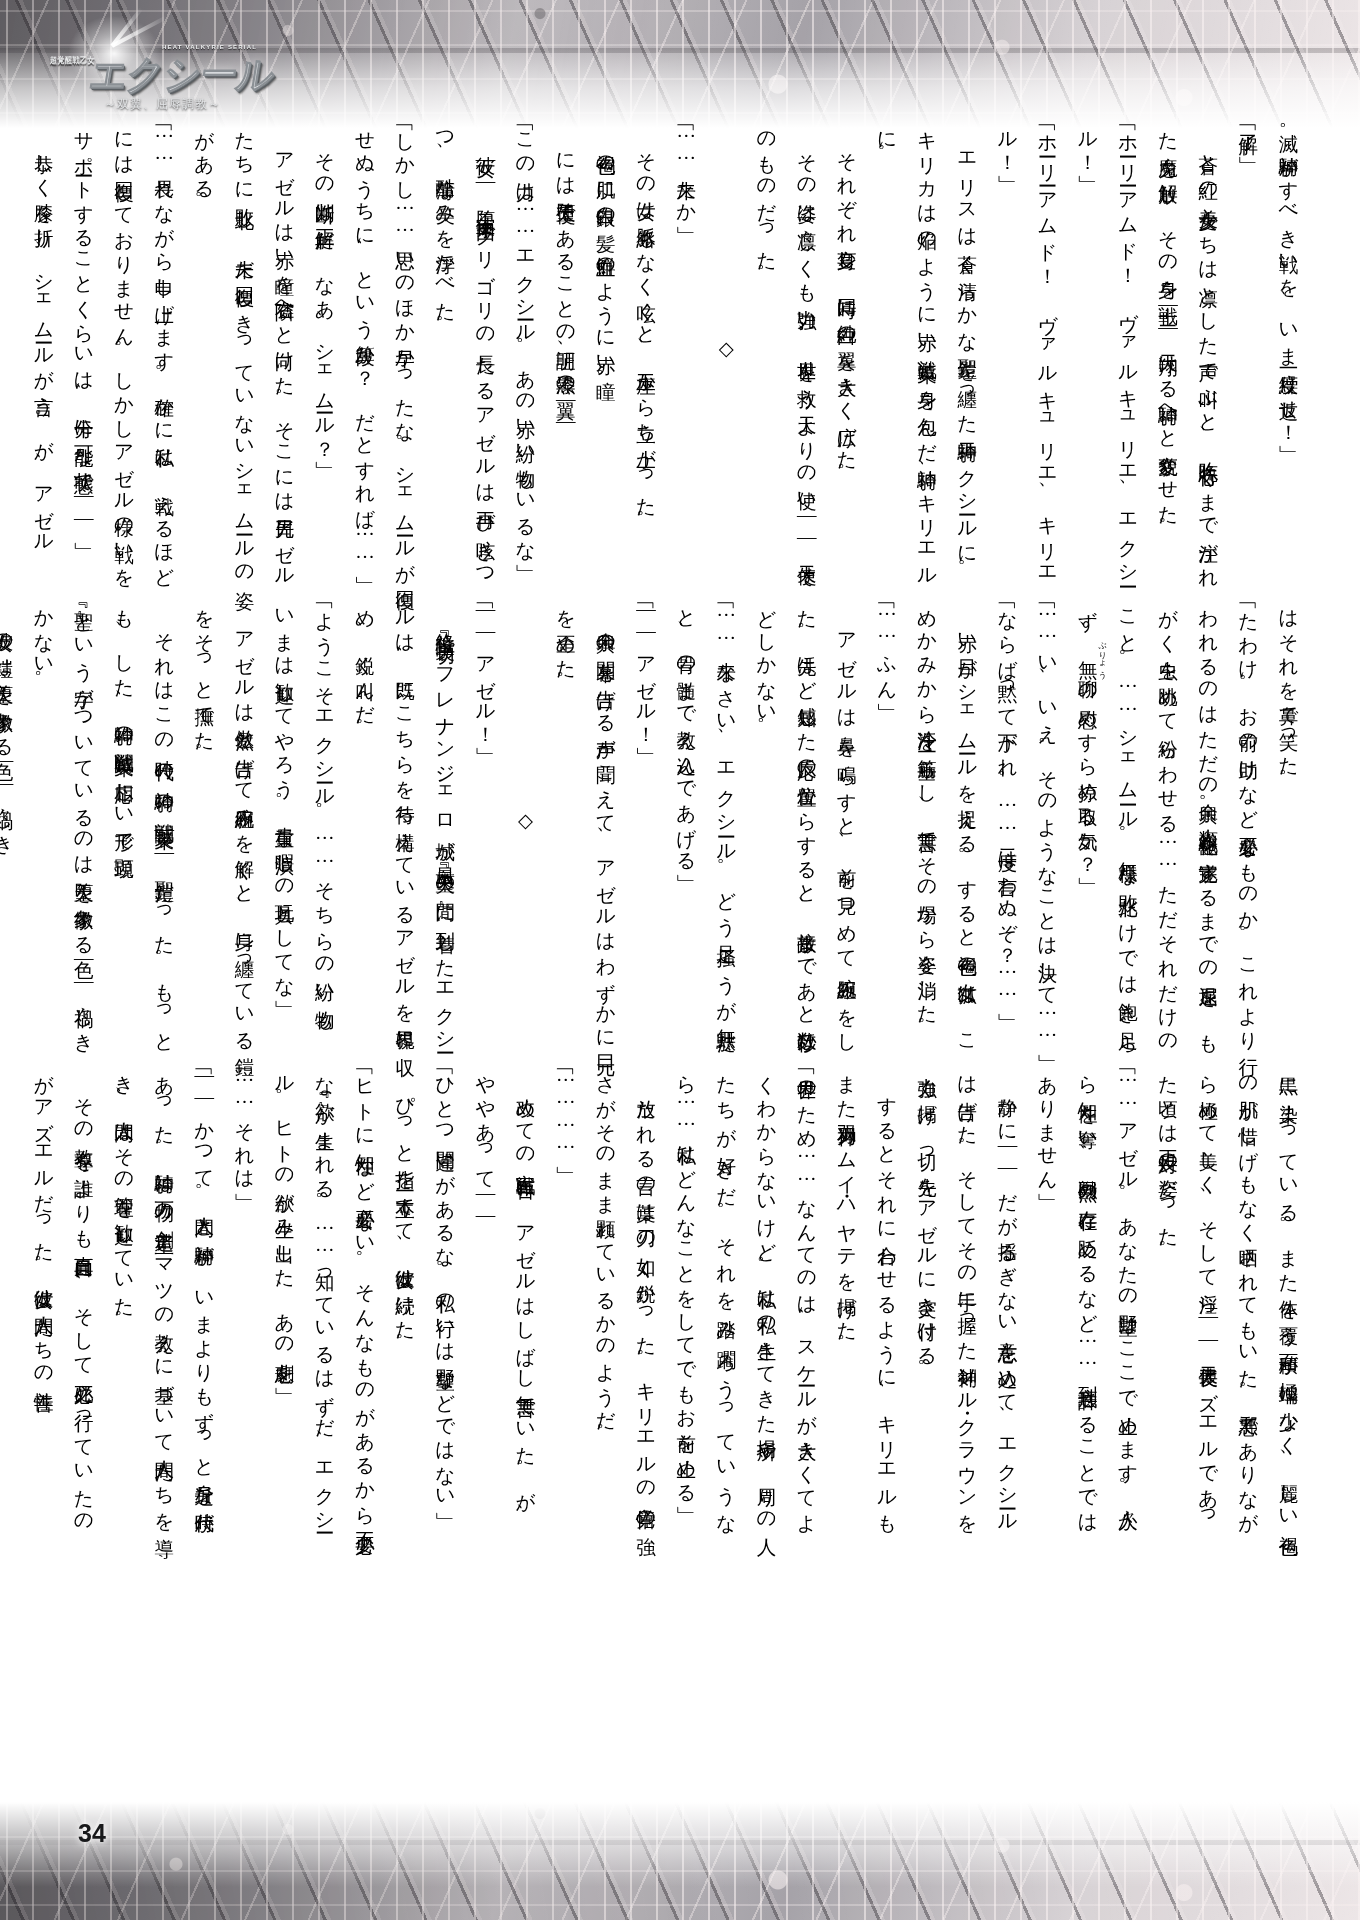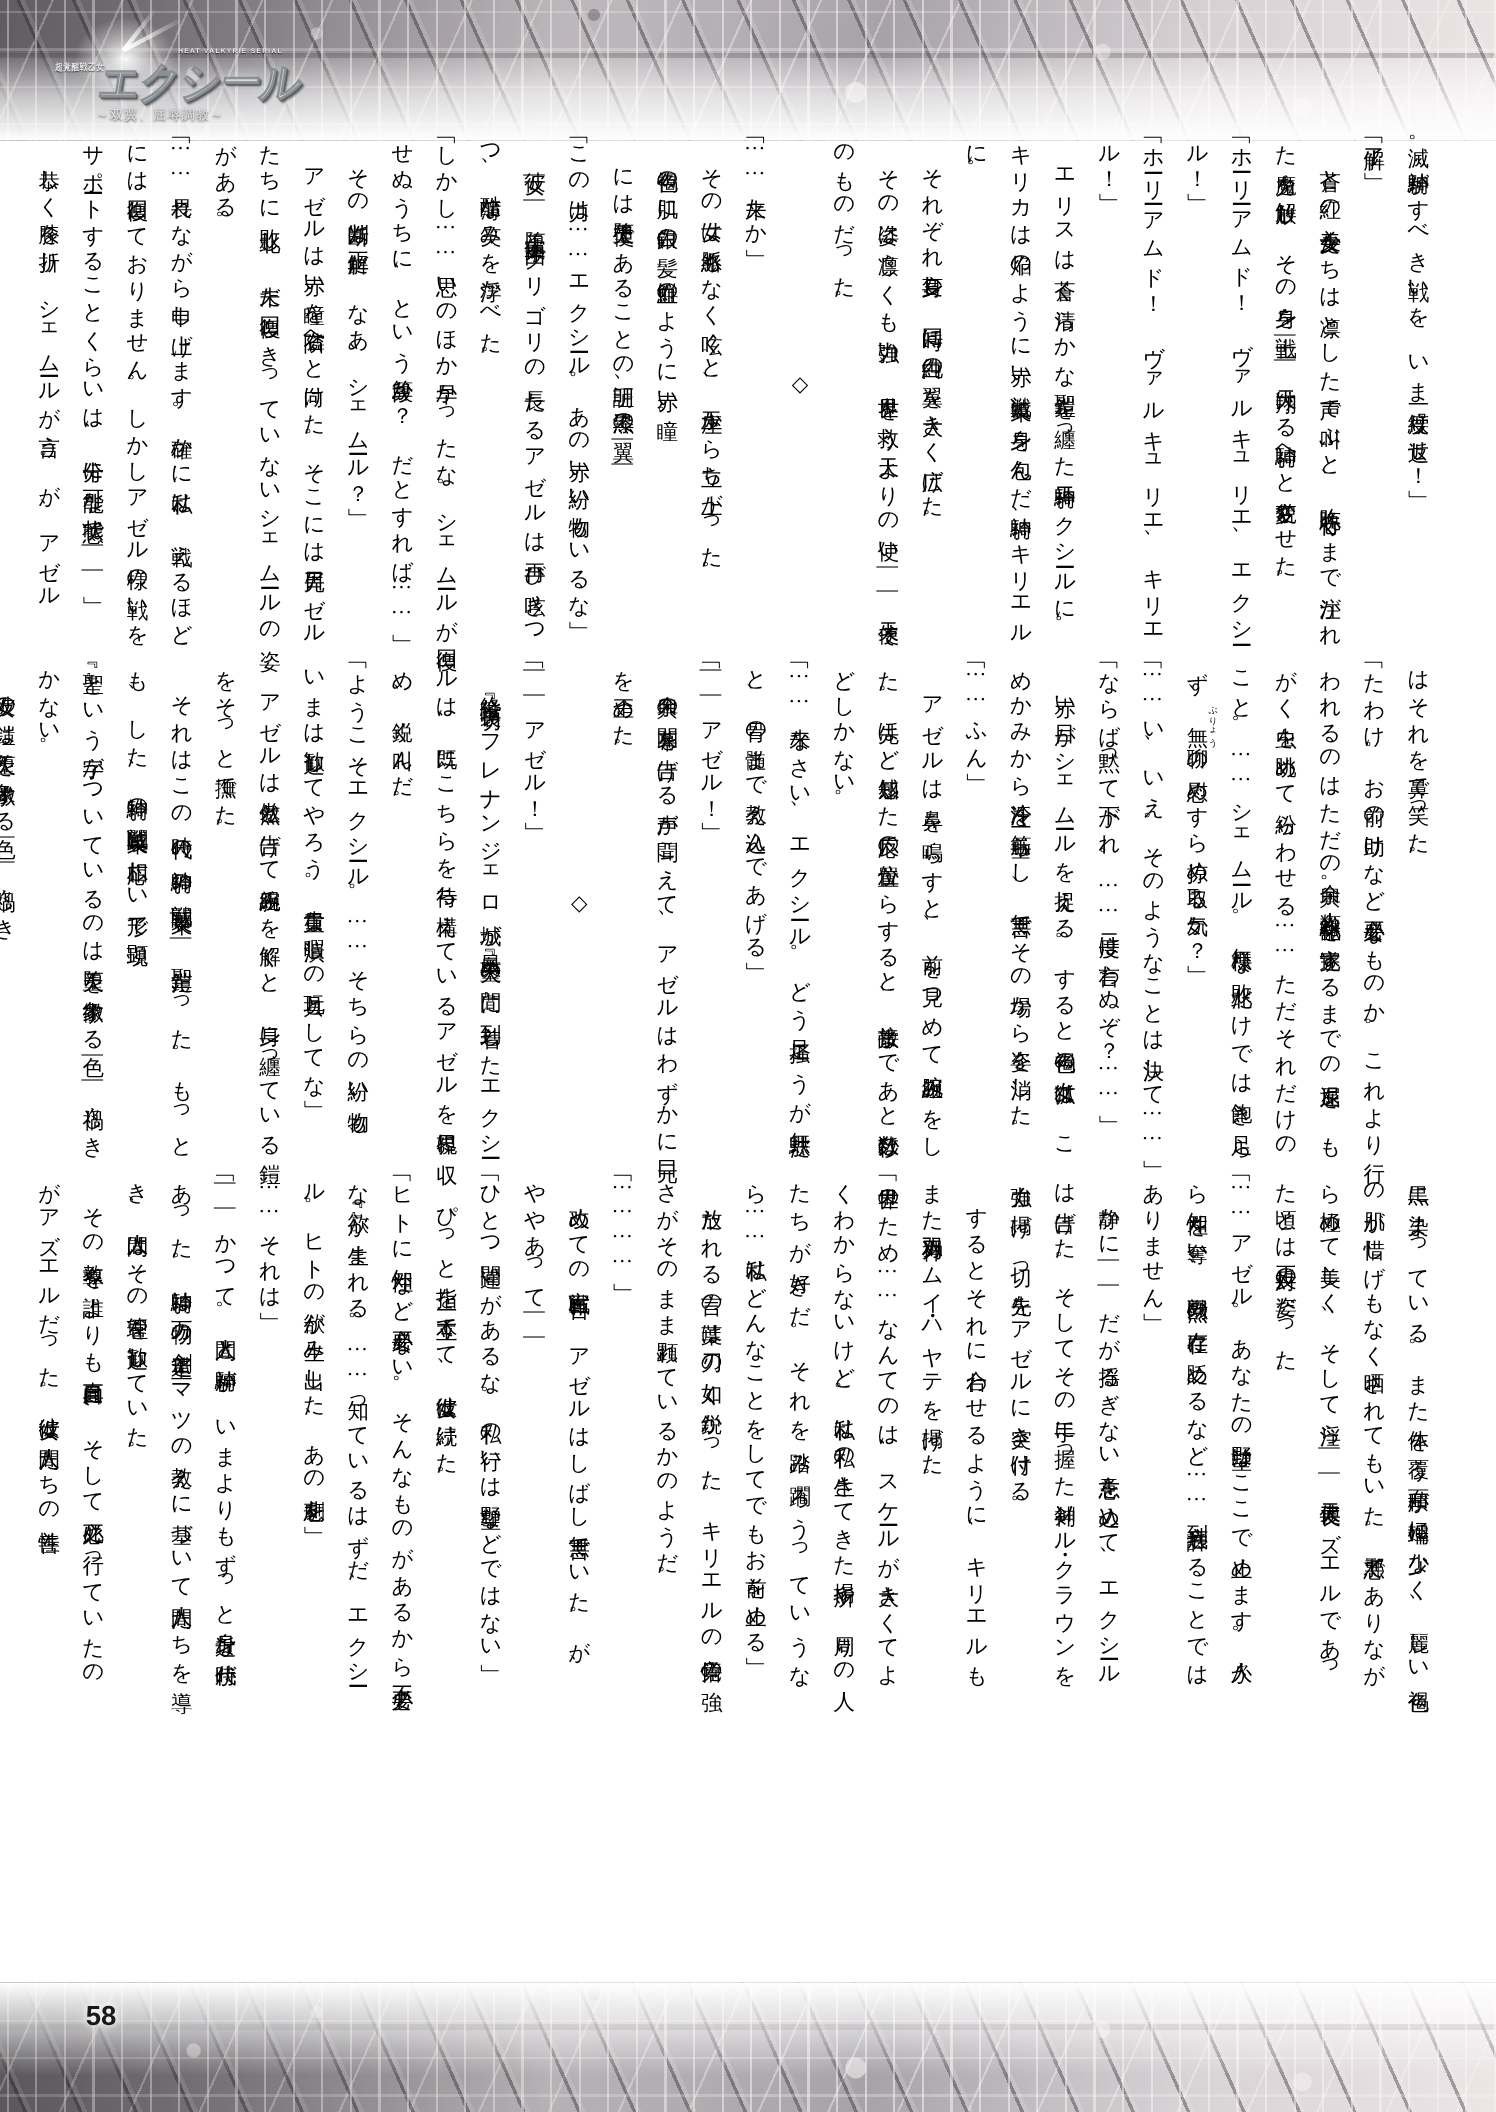--- a/index.html
+++ b/index.html
@@ -120,21 +120,21 @@
     color:#d7dadd;
     transform:skewX(-9deg) scaleY(1.08);
     text-shadow:
        1px 1px 0 #6f7478,
        2px 2px 0 #5a5f63,
        3px 3px 2px rgba(0,0,0,.55),
        0 0 10px rgba(255,255,255,.5);
     -webkit-text-stroke:1px #8b9095;
   }
   .logo-sub{
-    position:absolute;left:43px;top:84px;
+    position:absolute;left:60px;top:84px;
     font-size:12px;letter-spacing:1px;
     font-family:"DejaVu Sans","Liberation Sans",sans-serif;
     color:#e3e5e7;
     text-shadow:0 1px 2px rgba(0,0,0,.75);
   }
 
   
   .body-area{
     position:absolute;
     left:52px;right:52px;top:118px;bottom:110px;
@@ -251,14 +251,14 @@
         <p>　その教導を誰よりも真面目に、そして必死に行っていたのがアズエルだった。彼女は人間たちの善性</p>
       </div>
   </div>
 
   <div class="band band-bottom">
     <div class="circuit"></div>
     <div class="sheen"></div>
     <div class="fade"></div>
   </div>
 
-  <div class="pagenum">58</div>
+  <div class="pagenum">34</div>
 </div>
 
 </body></html>

